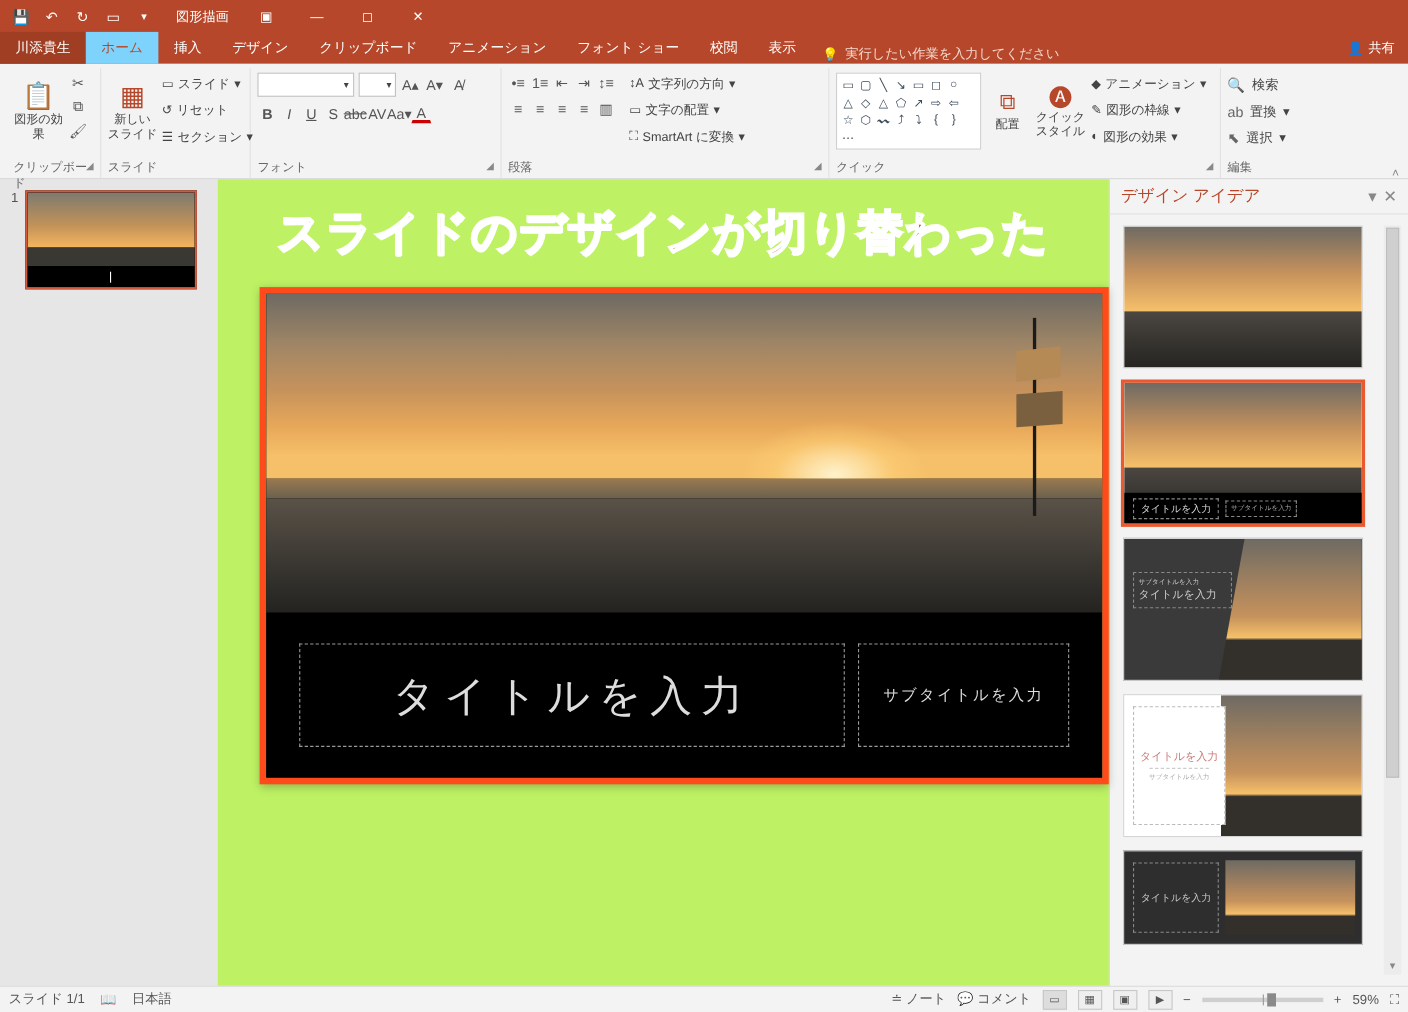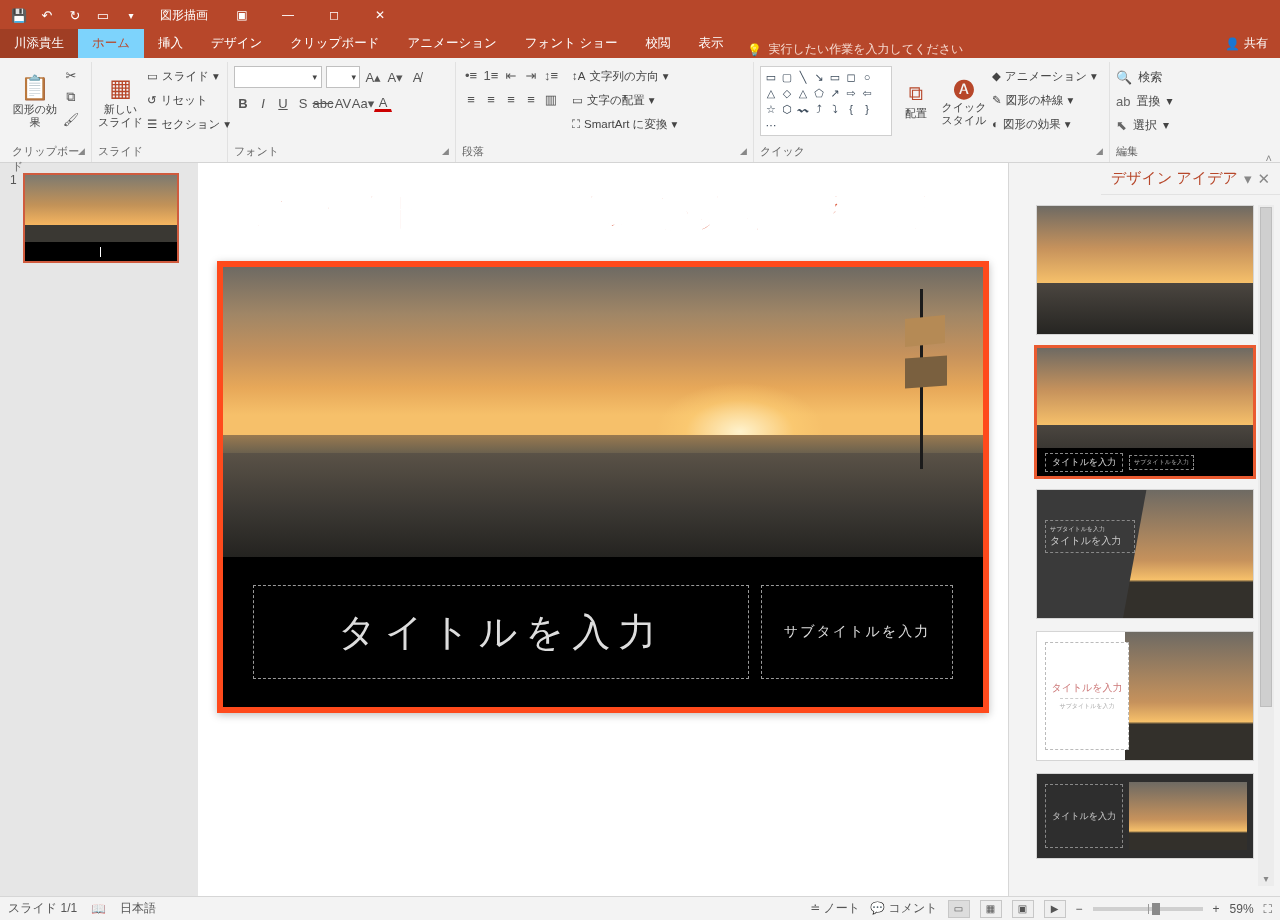--- a/index.html
+++ b/index.html
@@ -46,40 +46,40 @@
 .work { display:flex; height:calc(920px - 30px - 28px - 105px - 24px); }
 .thumbs { width:198px; background:#e6e6e6; padding:10px 10px 0 10px; }
 .thumb-wrap { display:flex; gap:6px; }
 .thumb-num { font-size:12px; color:#555; }
 .thumb { width:156px; height:90px; border:2px solid #d05b3e; background:#000; position:relative; overflow:hidden; }
 .thumb .sky { height:58%; background:linear-gradient(to bottom,#7d7a70 0%,#c29258 60%,#f5b560 100%); }
 .thumb .grd { height:20%; background:#3a3833; }
 .thumb .bar { height:22%; background:#000; display:flex; align-items:center; justify-content:center; }
 .thumb .bar .cur { width:1px; height:10px; background:#fff; }
 
-.canvas { flex:1; background:#ffffff; position:relative; display:flex; align-items:flex-start; justify-content:center; padding-top:18px; }
+.canvas { flex:1; background:#bef264; position:relative; display:flex; align-items:flex-start; justify-content:flex-end; padding-top:18px; }
 .overlay-text { position:absolute; top:20px; left:50%; transform:translateX(-50%); font-size:42px; font-weight:800; color:#d94a2b; -webkit-text-stroke:2px #fff; text-shadow:0 2px 0 #fff; letter-spacing:1px; white-space:nowrap; z-index:5; }
 
 .slide-frame { margin-top:80px; border:6px solid #ff4a1c; box-shadow:0 2px 8px rgba(0,0,0,.25); }
 .slide { width:760px; height:440px; background:#000; position:relative; overflow:hidden; }
 .photo { position:absolute; inset:0; height:66%; }
 .photo .skyA { height:58%; background:linear-gradient(to bottom,#6e6a63 0%, #a08666 28%, #c6925c 52%, #e7a859 72%, #f6c06a 88%); position:relative; }
 .photo .skyA::after { content:""; position:absolute; inset:0; background:radial-gradient(ellipse 120px 70px at 68% 98%,rgba(255,245,210,.95),rgba(255,210,120,.45) 45%,transparent 70%); }
 .photo .horizon { height:6%; background:linear-gradient(to bottom,#9a7a50,#6b614e); }
 .photo .ground { height:36%; background:linear-gradient(to bottom,#5a5247 0%,#3b3833 55%,#242320 100%); }
 .flagpole { position:absolute; right:60px; top:22px; width:3px; height:62%; background:#1b1b1b; }
 .flag1 { position:absolute; right:38px; top:50px; width:40px; height:28px; background:#b58a55; transform:skewY(-6deg); }
 .flag2 { position:absolute; right:36px; top:90px; width:42px; height:30px; background:#7a603f; transform:skewY(-4deg); }
 .title-area { position:absolute; left:0; right:0; bottom:0; height:34%; background:#000; display:flex; gap:12px; padding:28px 30px; }
 .ph { border:1px dashed #999; display:flex; align-items:center; justify-content:center; color:#ddd; }
 .ph.title { flex:2.6; font-size:38px; font-weight:300; letter-spacing:8px; font-family:"Yu Mincho","MS Mincho",serif; }
 .ph.sub { flex:1; font-size:14px; letter-spacing:2px; }
 
 
-.pane { width:272px; background:#f3f3f3; border-left:1px solid #d7d7d7; display:flex; flex-direction:column;align-items:flex-end; }
+.pane { width:272px; background:#f3f3f3; border-left:1px solid #d7d7d7; display:flex; flex-direction:column; }
 .pane-head { height:32px; display:flex; align-items:center; padding:0 10px; color:#b7472a; font-size:15px; gap:6px; border-bottom:1px solid #e2e2e2; }
 .pane-head .ctrls { margin-left:auto; display:flex; gap:6px; color:#888; }
 .pane-body { flex:1; overflow:hidden; padding:10px 6px 10px 12px; display:flex; gap:4px; }
 .ideas { flex:1; display:flex; flex-direction:column; gap:12px; }
 .idea { width:218px; height:130px; background:#fff; border:1px solid #d5d5d5; position:relative; overflow:hidden; }
 .idea.sel { outline:3px solid #ea5a30; outline-offset:-1px; }
 .idea .ph-img { position:absolute; inset:0; }
 .idea .mini-sky { height:60%; background:linear-gradient(to bottom,#6e6a63,#c6925c 55%,#f6c06a); }
 .idea .mini-gr { height:40%; background:linear-gradient(to bottom,#4b4640,#262522); }
 .idea .tband { position:absolute; left:0; right:0; bottom:0; height:28px; background:#000; display:flex; align-items:center; gap:6px; padding:0 8px; }

